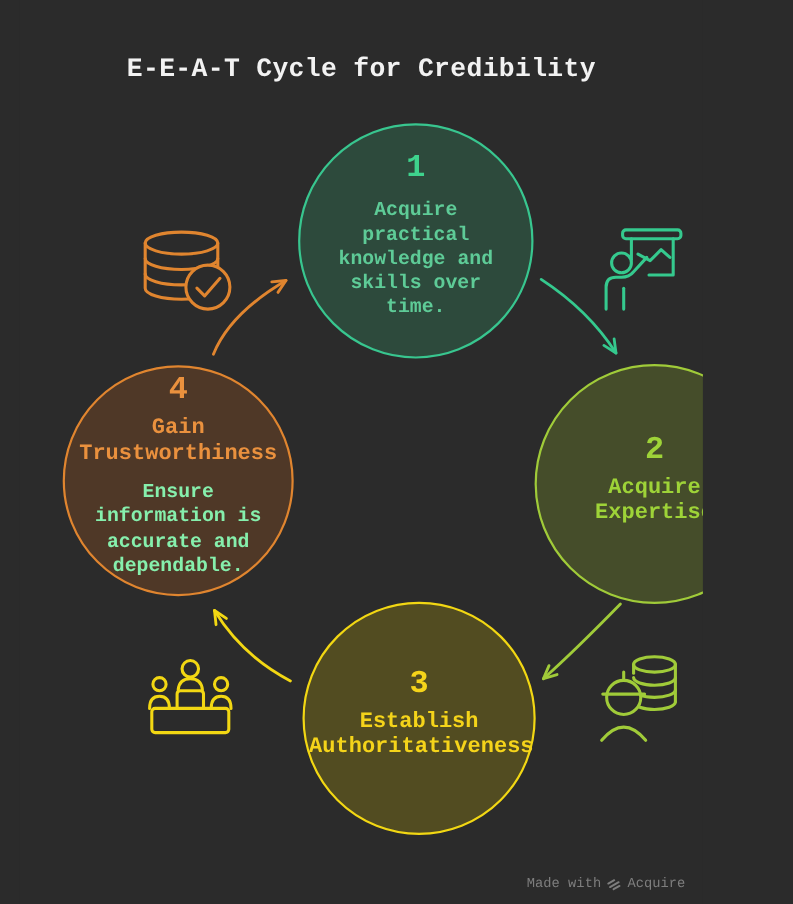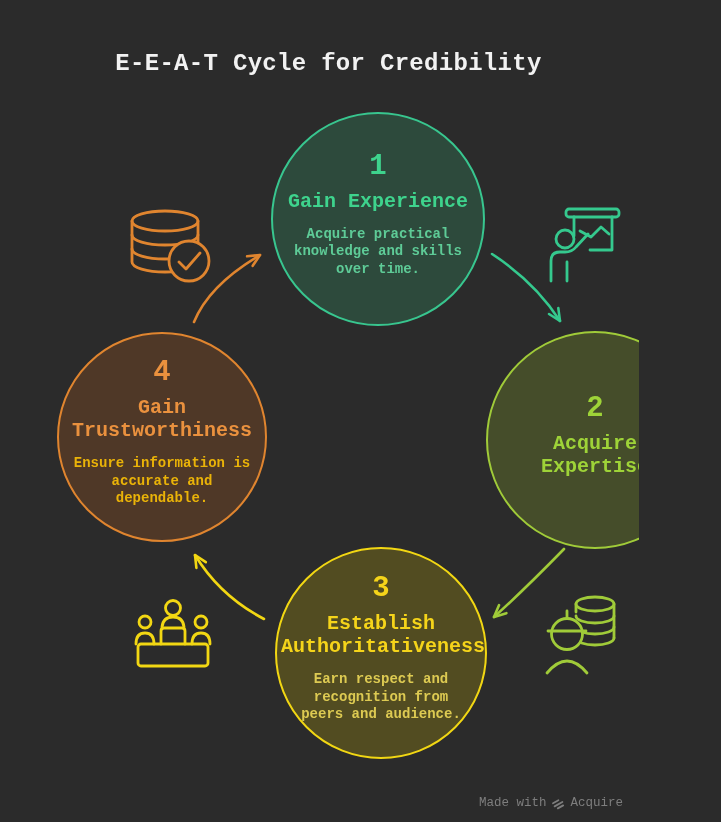--- a/index.html
+++ b/index.html
@@ -38,41 +38,41 @@
     box-sizing: border-box;
     display: flex;
     flex-direction: column;
     align-items: center;
     justify-content: center;
     text-align: center;
     padding-bottom: 8px;
   }
   .num   { font-size: 29px; font-weight: 700; line-height: 1; }
   .ctitle{ font-size: 20px; font-weight: 700; line-height: 1.15; margin-top: 9px; max-width: 200px; }
-  .cdesc { font-size: 14px; font-weight: 700; line-height: 1.24; margin-top: 13px; max-width: 180px; text-align: center; }
+  .cdesc { font-size: 18px; font-weight: 700; line-height: 1.24; margin-top: 13px; max-width: 180px; text-align: center; }
 
   .c1 { left: 253px; top: 112px; width: 214px; height: 214px;
         border-color: #38c68f; background: #2d4a3c; }
   .c1 .num, .c1 .ctitle { color: #3ed38d; }
   .c1 .cdesc { color: #5ecb97; max-width: 176px; }
 
   .c2 { left: 468px; top: 331px; width: 218px; height: 218px;
         border-color: #a0cb39; background: #454d2a; }
   .c2 .num, .c2 .ctitle { color: #9ed338; }
   .c2 .cdesc { color: #b6cc56; }
 
   .c3 { left: 257px; top: 547px; width: 212px; height: 212px;
         border-color: #f2d713; background: #524c21; }
   .c3 .num, .c3 .ctitle { color: #f5d41a; }
   .c3 .cdesc { color: #ddca52; }
 
   .c4 { left: 39px; top: 332px; width: 210px; height: 210px;
         border-color: #e0852f; background: #4f3827; }
   .c4 .num, .c4 .ctitle { color: #ea913e; }
-  .c4 .cdesc { color: #eab308; }
+  .c4 .cdesc { color: #86efac; }
 
   .footer-badge {
     position: absolute;
     right: 16px;
     bottom: 12px;
     display: flex;
     align-items: center;
     gap: 5px;
     color: #7e7e7e;
     font-size: 12.5px;
@@ -144,33 +144,31 @@
       <path d="M118 644 Q118 633 127 633 Q136 633 136 644"></path>
       <circle cx="183" cy="622" r="6"></circle>
       <path d="M174 644 Q174 633 183 633 Q192 633 192 644"></path>
       <path d="M143 644 V631 Q143 628 146 628 H164 Q167 628 167 631 V644"></path>
       <rect x="120" y="644" width="70" height="22" rx="3"></rect>
     </g>
   </svg>
 
   <div class="circle c1">
     <div class="num">1</div>
-    <div class="ctitle">Gain Experience</div>
     <div class="cdesc">Acquire practical knowledge and skills over time.</div>
   </div>
 
   <div class="circle c2">
     <div class="num">2</div>
     <div class="ctitle">Acquire Expertise</div>
   </div>
 
   <div class="circle c3">
     <div class="num">3</div>
     <div class="ctitle">Establish Authoritativeness</div>
-    <div class="cdesc">Earn respect and recognition from peers and audience.</div>
   </div>
 
   <div class="circle c4">
     <div class="num">4</div>
     <div class="ctitle">Gain Trustworthiness</div>
     <div class="cdesc">Ensure information is accurate and dependable.</div>
   </div>
 
   <div class="footer-badge">
     <span>Made with</span>

